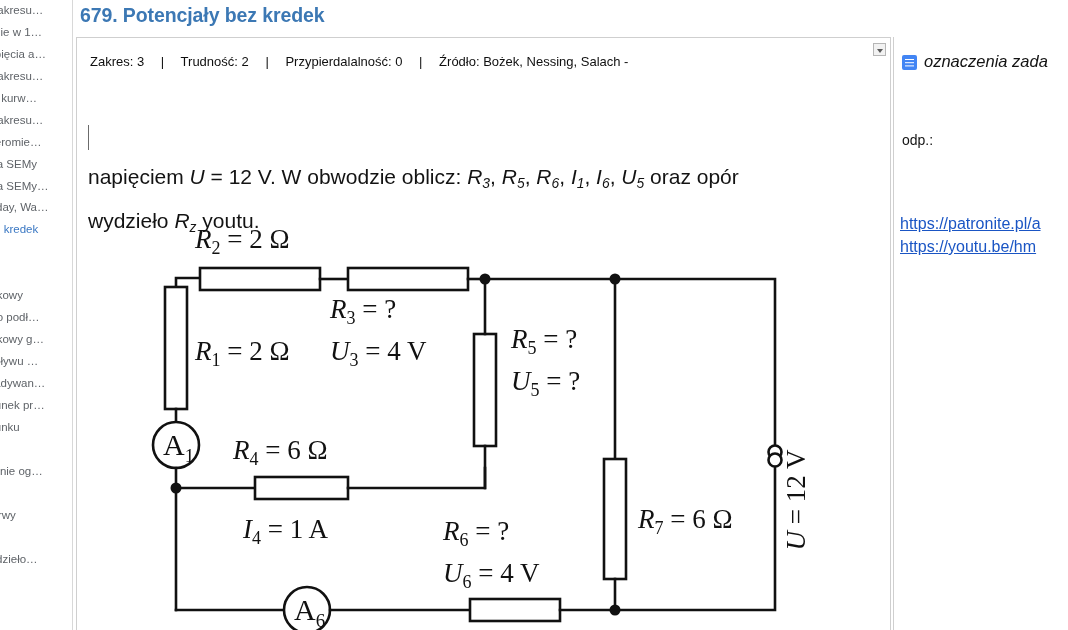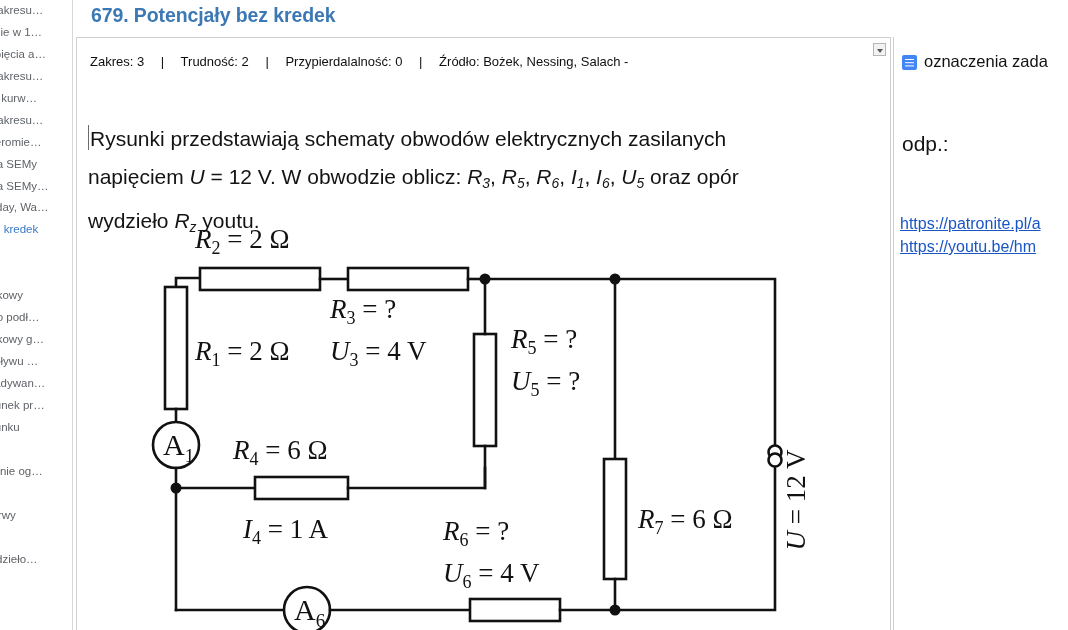--- a/index.html
+++ b/index.html
@@ -25,21 +25,21 @@
     font-size: 11.5px;
     line-height: 13px;
     color: #5f6368;
     white-space: nowrap;
     text-align: left;
   }
   .side-item.active { color: #3b78c3; }
 
   
   #doc-title {
-    position: absolute; left: 91px; top: 4px;
+    position: absolute; left: 80px; top: 4px;
     font-size: 19.5px; font-weight: bold; color: #3c78b4;
     letter-spacing: -0.1px;
     white-space: nowrap;
   }
 
   
   #doc-box {
     position: absolute; left: 76px; top: 37px;
     width: 813px; height: 593px;
     border: 1px solid #cfcfcf;
@@ -90,22 +90,22 @@
   #oz-row { position:absolute; left:8px; top:15px; white-space:nowrap; }
   #oz-icon {
     display:inline-block; width:15px; height:15px;
     background:#4285f4; border-radius:2px; vertical-align:-3px;
     position:relative;
   }
   #oz-icon::before{
     content:""; position:absolute; left:3px; top:3.5px; width:9px; height:1.6px;
     background:#fff; box-shadow: 0 3.2px 0 #fff, 0 6.4px 0 #fff;
   }
-  #oz-label { font-size:16.5px; color:#131313; margin-left:7px; }
-  #odp { position:absolute; left:8px; top:95px; font-size:21px; color:#131313; }
+  #oz-label { font-size:16.5px; color:#131313; margin-left:7px;font-style:italic; }
+  #odp { position:absolute; left:8px; top:95px; font-size:14px; color:#131313; }
   .link {
     position:absolute; left:6px; font-size:16px; color:#1a55c4;
     text-decoration: underline; white-space:nowrap; cursor:pointer;
   }
   #link1 { top:178px; }
   #link2 { top:201px; }
 </style>
 </head>
 <body>
 
@@ -149,21 +149,21 @@
       <span>Zakres: 3</span>
       <span class="sep">|</span>
       <span>Trudność: 2</span>
       <span class="sep">|</span>
       <span>Przypierdalalność: 0</span>
       <span class="sep">|</span>
       <span>Źródło: Bożek, Nessing, Salach -</span>
     </div>
 
     <div id="body-text">
-      <span class="caret"></span><span>Rysunki przedstawiają schematy obwodów elektrycznych zasilanych</span><br>
+      <span class="caret"></span><br>
       <span>napięciem </span><span class="it">U</span><span> = 12 V. W obwodzie oblicz: </span><span id="varlist"><span class="it"><span>R</span><span class="sub">3</span><span style="font-style: normal;">, </span></span><span class="it"><span>R</span><span class="sub">5</span><span style="font-style: normal;">, </span></span><span class="it"><span>R</span><span class="sub">6</span><span style="font-style: normal;">, </span></span><span class="it"><span>I</span><span class="sub">1</span><span style="font-style: normal;">, </span></span><span class="it"><span>I</span><span class="sub">6</span><span style="font-style: normal;">, </span></span><span class="it"><span>U</span><span class="sub">5</span><span style="font-style: normal;"> </span></span></span><span>oraz opór</span><br>
       <span>wydzieło </span><span class="it">R</span><span class="sub">z</span><span> youtu.</span>
     </div>
   </div>
 
   <svg id="circuit" width="893" height="430" viewBox="0 0 893 430">
     <g stroke="#111" stroke-width="2.6" fill="none" stroke-linecap="square">
 
       <path d="M176,87 L176,78 L200,78"></path>
 

